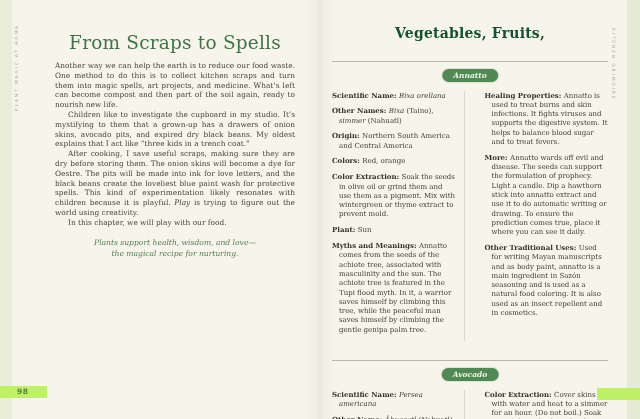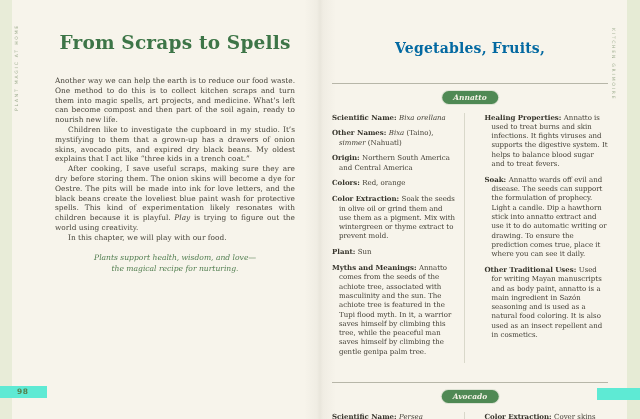--- a/index.html
+++ b/index.html
@@ -21,37 +21,37 @@
     position:absolute;text-transform:uppercase;
     font-family:"DejaVu Sans","Liberation Sans",sans-serif;
     font-size:4.5px;letter-spacing:1.8px;white-space:nowrap;
   }
   .vhead-left{left:14px;top:24px;writing-mode:vertical-rl;transform:rotate(180deg);color:#9cab8d;}
   .vhead-right{left:611px;top:28px;writing-mode:vertical-rl;color:#a4b295;}
 
   
   .lp-content{position:absolute;left:55px;top:32px;width:240px;}
   .chapter-title{
-    margin:0 0 23px 0;text-align:center;color:#3d7547;
-    font-size:18.5px;font-weight:bold;letter-spacing:0.2px;
+    margin:0 0 8px 0;text-align:center;color:#3d7547;
+    font-size:18.5px;font-weight:normal;letter-spacing:0.2px;
   }
   .body-par{
     margin:0;text-align:justify;font-size:7.4px;line-height:9.8px;color:#454238;
   }
   .body-par.indent{text-indent:13px;}
   .quote{
     margin-top:9px;text-align:center;font-style:italic;color:#527e50;
     font-size:7.6px;line-height:11px;
   }
   .it{font-style:italic;}
 
   
   .rp-content{position:absolute;left:332px;top:24px;width:276px;}
   .catalog-title{
-    margin:16px;text-align:center;color:#0369a1;
+    margin:1px;text-align:center;color:#14532d;
     font-size:14px;line-height:16.5px;font-weight:bold;letter-spacing:0.2px;
   }
   .badge-row{position:relative;height:16px;margin-top:9px;}
   .badge-row .rule{position:absolute;left:0;right:0;top:10px;height:1px;background:#b7b6a8;}
   .badge{
     position:absolute;left:50%;transform:translateX(-50%);top:18px;
     background:#4f8954;color:#f4f2e6;font-style:italic;font-weight:bold;
     font-size:7.5px;line-height:13px;padding:0 11px;border-radius:8px;
     box-shadow:0 0 0 1px rgba(79,137,84,0.15);
   }
@@ -60,21 +60,21 @@
   .col.first{padding-right:8px;border-right:1px solid #d9d8ca;}
   .col.second{padding-left:20px;}
   .entry{
     margin:0 0 5.5px 0;font-size:7px;line-height:9.3px;color:#403d33;
     padding-left:7px;text-indent:-7px;text-align:left;
   }
   .entry .lbl{font-weight:bold;color:#36342b;}
   .section{margin-bottom:4px;}
 
   
-  .folio-band{position:absolute;height:12px;background:#5eead4;}
+  .folio-band{position:absolute;height:12px;background:#bef264;}
   .folio-band.lft{left:0;top:386px;width:47px;}
   .folio-band.rgt{right:0;top:388px;width:43px;}
   .folio-num{
     position:absolute;top:1px;font-size:7.5px;color:#55814e;font-weight:bold;
     font-family:"DejaVu Sans","Liberation Sans",sans-serif;letter-spacing:0.5px;
   }
   .folio-band.lft .folio-num{left:17px;}
   .folio-band.rgt .folio-num{left:13px;padding-left:44px;}
 </style>
 </head>
@@ -114,21 +114,21 @@
             <p class="entry"><span class="lbl">Scientific Name: </span><span class="it">Bixa orellana</span></p>
             <p class="entry"><span class="lbl">Other Names: </span><span class="it">Bixa</span><span> (Taino), </span><span class="it">simmer</span><span> (Nahuatl)</span></p>
             <p class="entry"><span class="lbl">Origin: </span><span>Northern South America and Central America</span></p>
             <p class="entry"><span class="lbl">Colors: </span><span>Red, orange</span></p>
             <p class="entry"><span class="lbl">Color Extraction: </span><span>Soak the seeds in olive oil or grind them and use them as a pigment. Mix with wintergreen or thyme extract to prevent mold.</span></p>
             <p class="entry"><span class="lbl">Plant: </span><span>Sun</span></p>
             <p class="entry"><span class="lbl">Myths and Meanings: </span><span>Annatto comes from the seeds of the achiote tree, associated with masculinity and the sun. The achiote tree is featured in the Tupi flood myth. In it, a warrior saves himself by climbing this tree, while the peaceful man saves himself by climbing the gentle genipa palm tree.</span></p>
           </div>
           <div class="col second">
             <p class="entry"><span class="lbl">Healing Properties: </span><span>Annatto is used to treat burns and skin infections. It fights viruses and supports the digestive system. It helps to balance blood sugar and to treat fevers.</span></p>
-            <p class="entry"><span class="lbl">Soak: </span><span>Annatto wards off evil and disease. The seeds can support the formulation of prophecy. Light a candle. Dip a hawthorn stick into annatto extract and use it to do automatic writing or drawing. To ensure the prediction comes true, place it where you can see it daily.</span></p>
+            <p class="entry"><span class="lbl">More: </span><span>Annatto wards off evil and disease. The seeds can support the formulation of prophecy. Light a candle. Dip a hawthorn stick into annatto extract and use it to do automatic writing or drawing. To ensure the prediction comes true, place it where you can see it daily.</span></p>
             <p class="entry"><span class="lbl">Other Traditional Uses: </span><span>Used for writing Mayan manuscripts and as body paint, annatto is a main ingredient in Sazón seasoning and is used as a natural food coloring. It is also used as an insect repellent and in cosmetics.</span></p>
           </div>
         </div>
       </div>
       <div class="section">
         <div class="badge-row">
           <div class="rule"></div>
           <div class="badge">Avocado</div>
         </div>
         <div class="columns">

